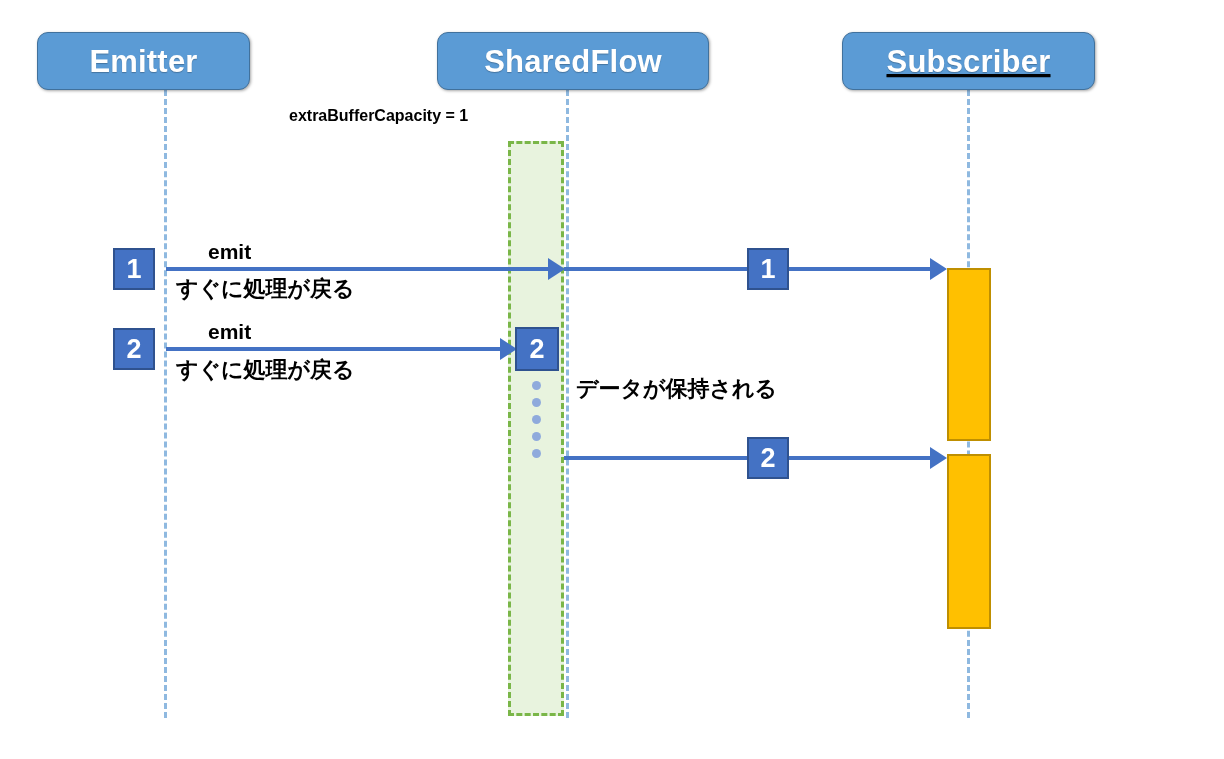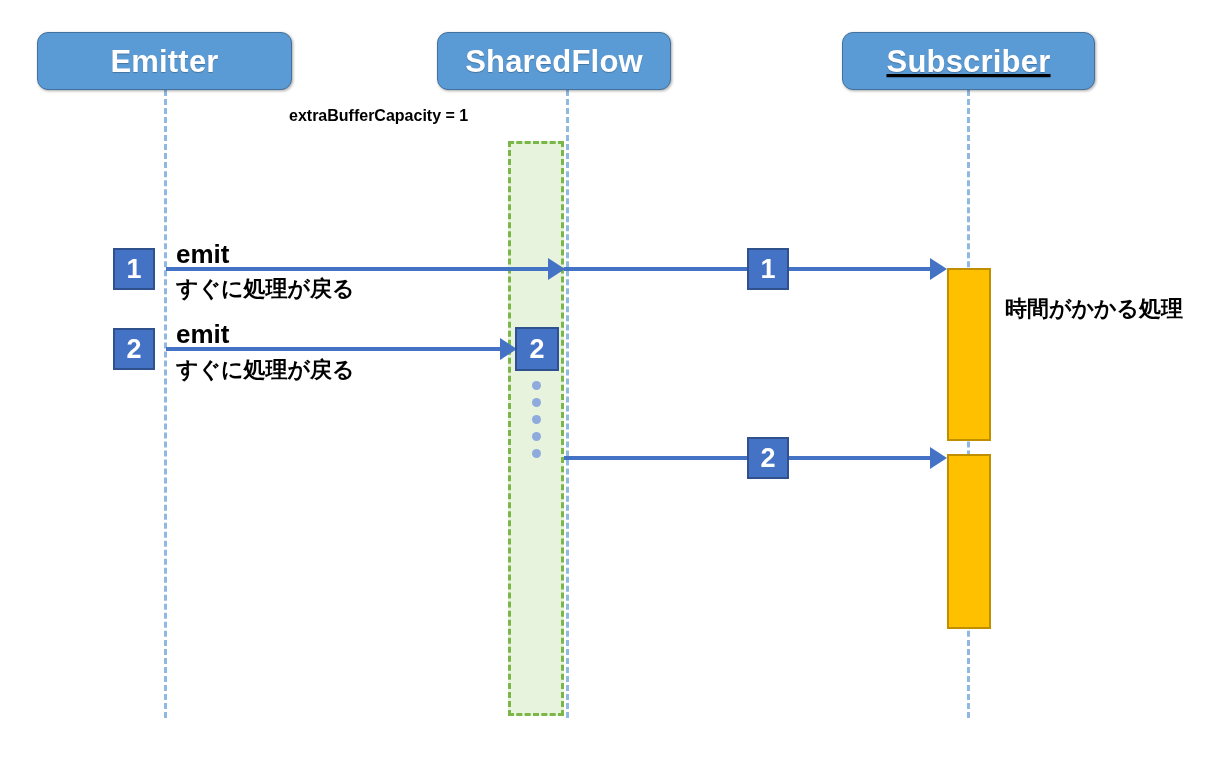--- a/index.html
+++ b/index.html
@@ -109,43 +109,44 @@
     position: absolute;
     color: #000000;
     line-height: 1.1;
     white-space: nowrap;
   }
   .cap-label {
     font-size: 16px;
     font-weight: bold;
   }
   .emit-label {
-    font-size: 26px;
+    font-size: 21px;
     font-weight: bold;
+    margin-left: 32px;
   }
   .jp-label {
     font-size: 22px;
     font-weight: bold;
   }
 </style>
 </head>
 <body>
 
 <div id="canvas">
 
   <div class="lifeline" style="left:164px; top:90px; height:628px;"></div>
   <div class="lifeline" style="left:566px; top:90px; height:628px;"></div>
   <div class="lifeline" style="left:967px; top:90px; height:628px;"></div>
 
   <div class="buffer-box" style="left:508px; top:141px; width:56px; height:575px;"></div>
 
-  <div class="participant" style="left:37px; top:32px; width:255px;">
+  <div class="participant" style="left:37px; top:32px; width:213px;">
     <span>Emitter</span>
   </div>
-  <div class="participant" style="left:437px; top:32px; width:234px;">
+  <div class="participant" style="left:437px; top:32px; width:272px;">
     <span>SharedFlow</span>
   </div>
   <div class="participant" style="left:842px; top:32px; width:253px;text-decoration:underline;">
     <span>Subscriber</span>
   </div>
 
   <div class="label cap-label" style="left:289px; top:107px;">extraBufferCapacity = 1</div>
 
   <div class="label emit-label" style="left:176px; top:240px;">emit</div>
   <div class="arrow-line" style="left:166px; top:267px; width:382px;"></div>
@@ -155,40 +156,40 @@
     <span>1</span>
   </div>
 
   <div class="arrow-line" style="left:564px; top:267px; width:366px;"></div>
   <div class="arrow-head" style="left:930px; top:258px;"></div>
   <div class="badge" style="left:747px; top:248px;">
     <span>1</span>
   </div>
 
   <div class="activation" style="left:947px; top:268px; width:44px; height:173px;"></div>
-  <div class="label jp-label" style="left:1005px; top:297px;">時間がかかる処理</div>
 
   <div class="label emit-label" style="left:176px; top:320px;">emit</div>
   <div class="arrow-line" style="left:166px; top:347px; width:334px;"></div>
   <div class="arrow-head" style="left:500px; top:338px;"></div>
   <div class="label jp-label" style="left:176px; top:358px;">すぐに処理が戻る</div>
   <div class="badge" style="left:113px; top:328px;">
     <span>2</span>
   </div>
 
   <div class="badge" style="left:515px; top:327px; width:44px; height:44px;">
     <span>2</span>
   </div>
 
   <div class="dot" style="left:532px; top:381px;"></div>
   <div class="dot" style="left:532px; top:398px;"></div>
   <div class="dot" style="left:532px; top:415px;"></div>
   <div class="dot" style="left:532px; top:432px;"></div>
   <div class="dot" style="left:532px; top:449px;"></div>
 
+  <div class="label jp-label" style="left:576px; top:377px;">データが保持される</div>
 
   <div class="arrow-line" style="left:564px; top:456px; width:366px;"></div>
   <div class="arrow-head" style="left:930px; top:447px;"></div>
   <div class="badge" style="left:747px; top:437px;">
     <span>2</span>
   </div>
 
   <div class="activation" style="left:947px; top:454px; width:44px; height:175px;"></div>
 
 </div>

